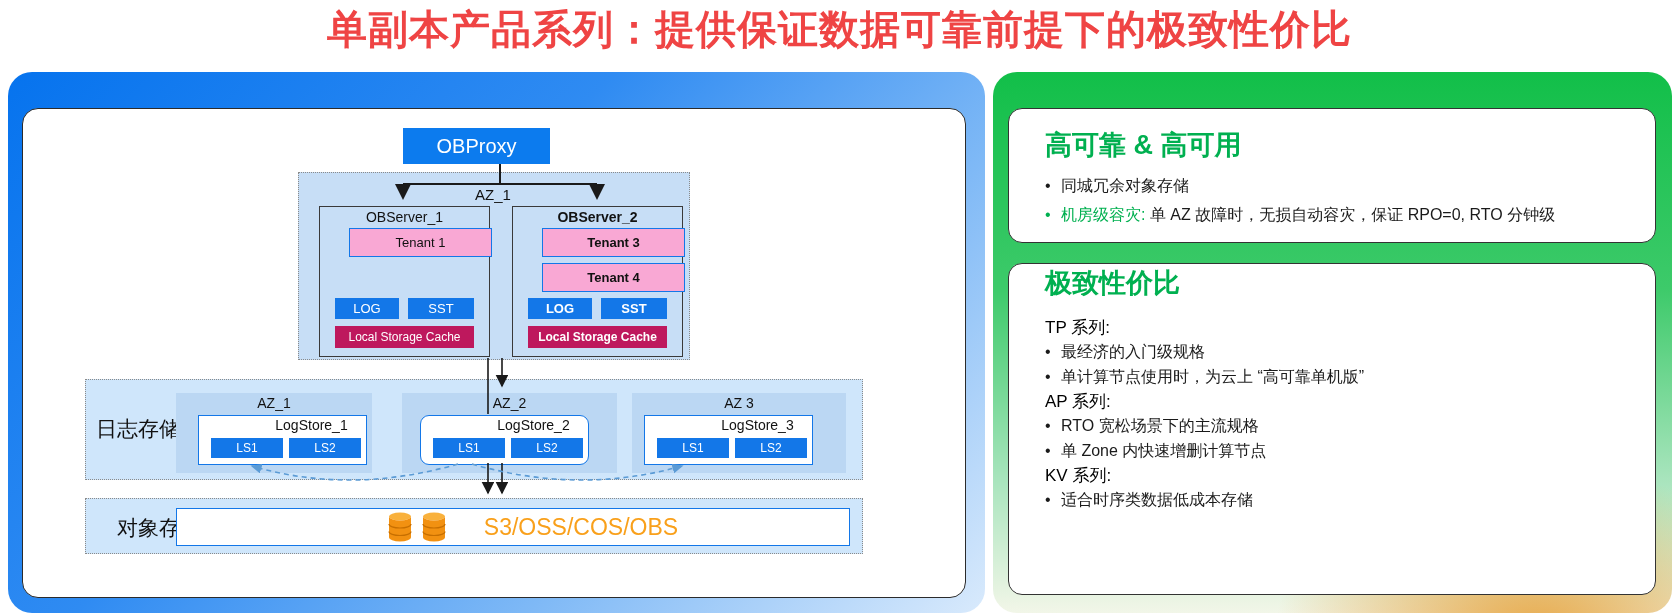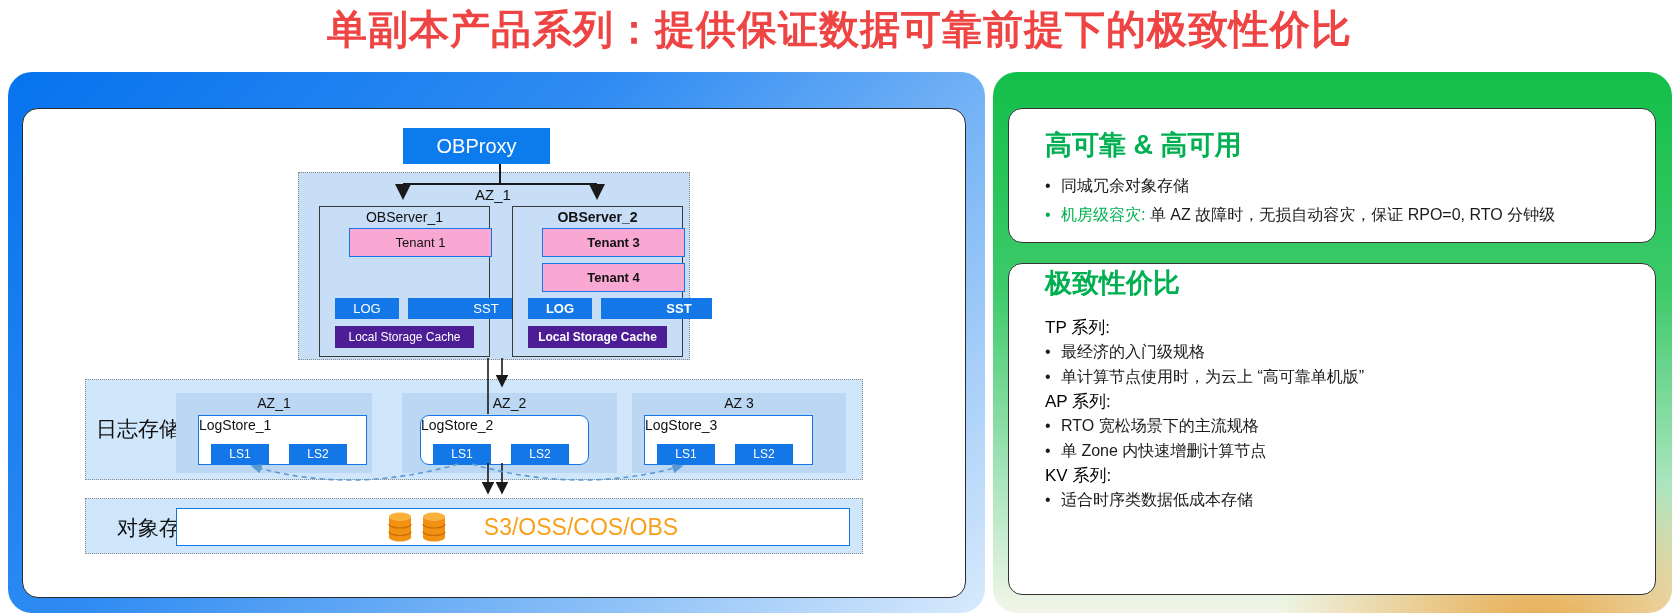--- a/index.html
+++ b/index.html
@@ -24,35 +24,35 @@
       border:1px dotted #8a8a8a;}
   .az-compute-label{left:298px;top:186px;width:390px;text-align:center;font-size:15px;}
   .observer{top:206px;width:169px;height:149px;background:#C7DEF6;border:1.5px solid #3a3a3a;}
   .obs1{left:319px;} .obs2{left:512px;font-weight:bold;}
   .obs-label{position:absolute;top:2px;left:0;width:100%;text-align:center;font-size:14px;}
   .tenant{position:absolute;left:13px;width:141px;height:27px;background:#f9a8d4;
       border:1.5px solid #1377E8;display:flex;align-items:center;justify-content:center;font-size:13px;margin-left:16px;}
   .tenant1{top:21px;} .tenant2{top:56px;}
   .chip{position:absolute;height:21px;background:#1377E8;color:#fff;display:flex;
       align-items:center;justify-content:center;font-size:13px;}
-  .log-chip{left:15px;top:91px;width:64px;} .sst-chip{left:88px;top:91px;width:66px;padding-left:45px;}
-  .cache{position:absolute;left:15px;top:119px;width:139px;height:22px;background:#4c1d95;
+  .log-chip{left:15px;top:91px;width:64px;} .sst-chip{left:88px;top:91px;width:66px;}
+  .cache{position:absolute;left:15px;top:119px;width:139px;height:22px;background:#be185d;
       color:#fff;display:flex;align-items:center;justify-content:center;font-size:12px;}
 
   
   .log-band{left:85px;top:379px;width:776px;height:99px;background:#CFE6FB;border:1px dotted #8a8a8a;}
   .band-label{font-size:21px;color:#111;}
   .log-band-label{left:96px;top:415px;}
   .az-log{top:393px;height:80px;background:#BBD7F3;}
   .azlog1{left:176px;width:196px;} .azlog2{left:402px;width:215px;} .azlog3{left:632px;width:214px;}
   .az-log-label{position:absolute;top:2px;left:0;width:100%;text-align:center;font-size:14px;}
   .logstore{top:415px;width:167px;height:48px;background:#fff;border:1.5px solid #1377E8;}
   .ls1box{left:198px;} .ls2box{left:420px;border-radius:9px;} .ls3box{left:644px;}
-  .logstore-label{position:absolute;top:1px;left:0;width:100%;font-size:14px;}
-  .ls-chip{top:28px;width:58px;height:20px;font-size:12px;}
+  .logstore-label{position:absolute;top:1px;left:0;width:100%;text-align:center;font-size:14px;padding-left:29px;}
+  .ls-chip{top:22px;width:72px;height:20px;font-size:12px;}
   .lsA{left:12px;} .lsB{left:90px;}
 
   
   .obj-band{left:85px;top:498px;width:776px;height:54px;background:#CFE6FB;border:1px dotted #8a8a8a;}
   .obj-band-label{left:96px;top:514px;margin-left:21px;}
   .obj-box{left:176px;top:508px;width:674px;height:38px;background:#fff;border:1.5px solid #1377E8;
       display:flex;align-items:center;justify-content:center;gap:10px;padding-left:40px;box-sizing:border-box;}
   .s3-text{color:#F9A01B;font-size:23px;margin-left:28px;}
 
   

